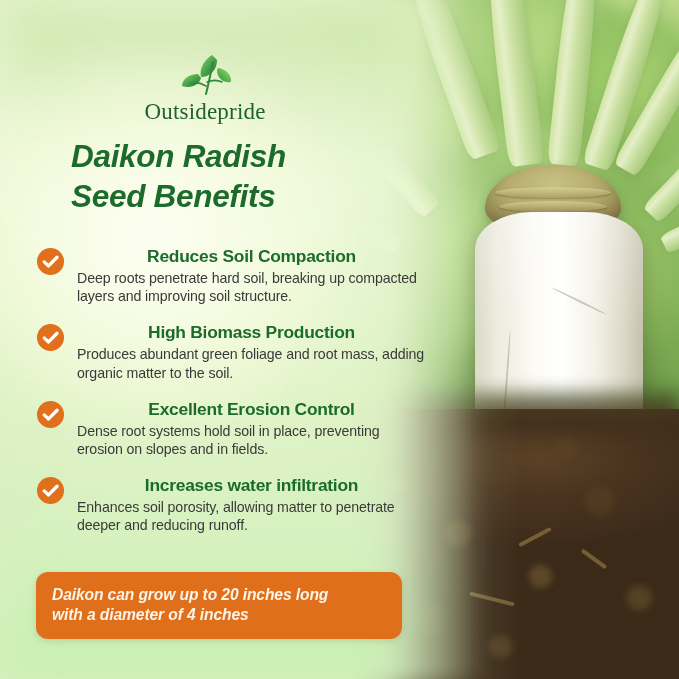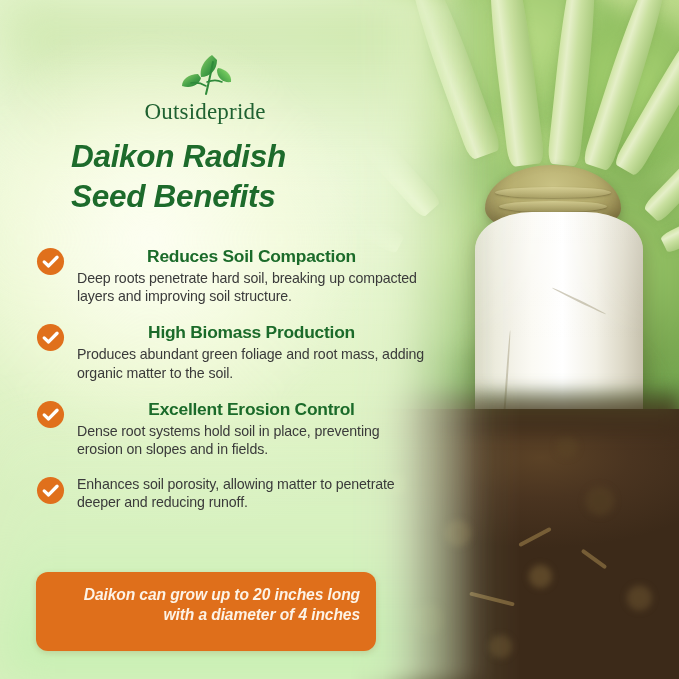--- a/index.html
+++ b/index.html
@@ -253,26 +253,26 @@
     font-size: 14.2px;
     color: #3a3a3a;
     line-height: 1.28;
     letter-spacing: -0.12px;
   }
 
   
   .banner {
     position: absolute;
     left: 36px; top: 572px;
-    width: 340px;
-    padding: 13px 16px 27px;
+    width: 366px;
+    padding: 13px 16px 15px;
     box-sizing: border-box;
     background: #df6f1b;
     border-radius: 12px;
-    text-align: right;
+    text-align: left;
     color: #fdf3e6;
     font-size: 15.6px;
     font-style: italic;
     font-weight: bold;
     line-height: 1.26;
     letter-spacing: -0.1px;
     box-shadow: 0 2px 6px rgba(120,70,20,.18);
   }
   .banner .bl2 { display: block; }
 </style>
@@ -390,20 +390,21 @@
         <div class="benefit-desc">Dense root systems hold soil in place, preventing erosion on slopes and in fields.</div>
       </div>
     </div>
 
     <div class="benefit">
       <svg class="check" viewBox="0 0 30 30">
         <circle cx="15" cy="15" r="14" fill="#e0701c"></circle>
         <path d="M8.5 15.4 L13 19.6 L21.8 10.6" stroke="#ffffff" stroke-width="3.4" fill="none" stroke-linecap="round" stroke-linejoin="round"></path>
       </svg>
       <div class="benefit-text">
+        <div class="benefit-title">Increases water infiltration</div>
         <div class="benefit-desc">Enhances soil porosity, allowing matter to penetrate deeper and reducing runoff.</div>
       </div>
     </div>
 
   </div>
 
   <div class="banner">
     <span class="bl1">Daikon can grow up to 20 inches long</span>
     <span class="bl2">with a diameter of 4 inches</span>
   </div>

